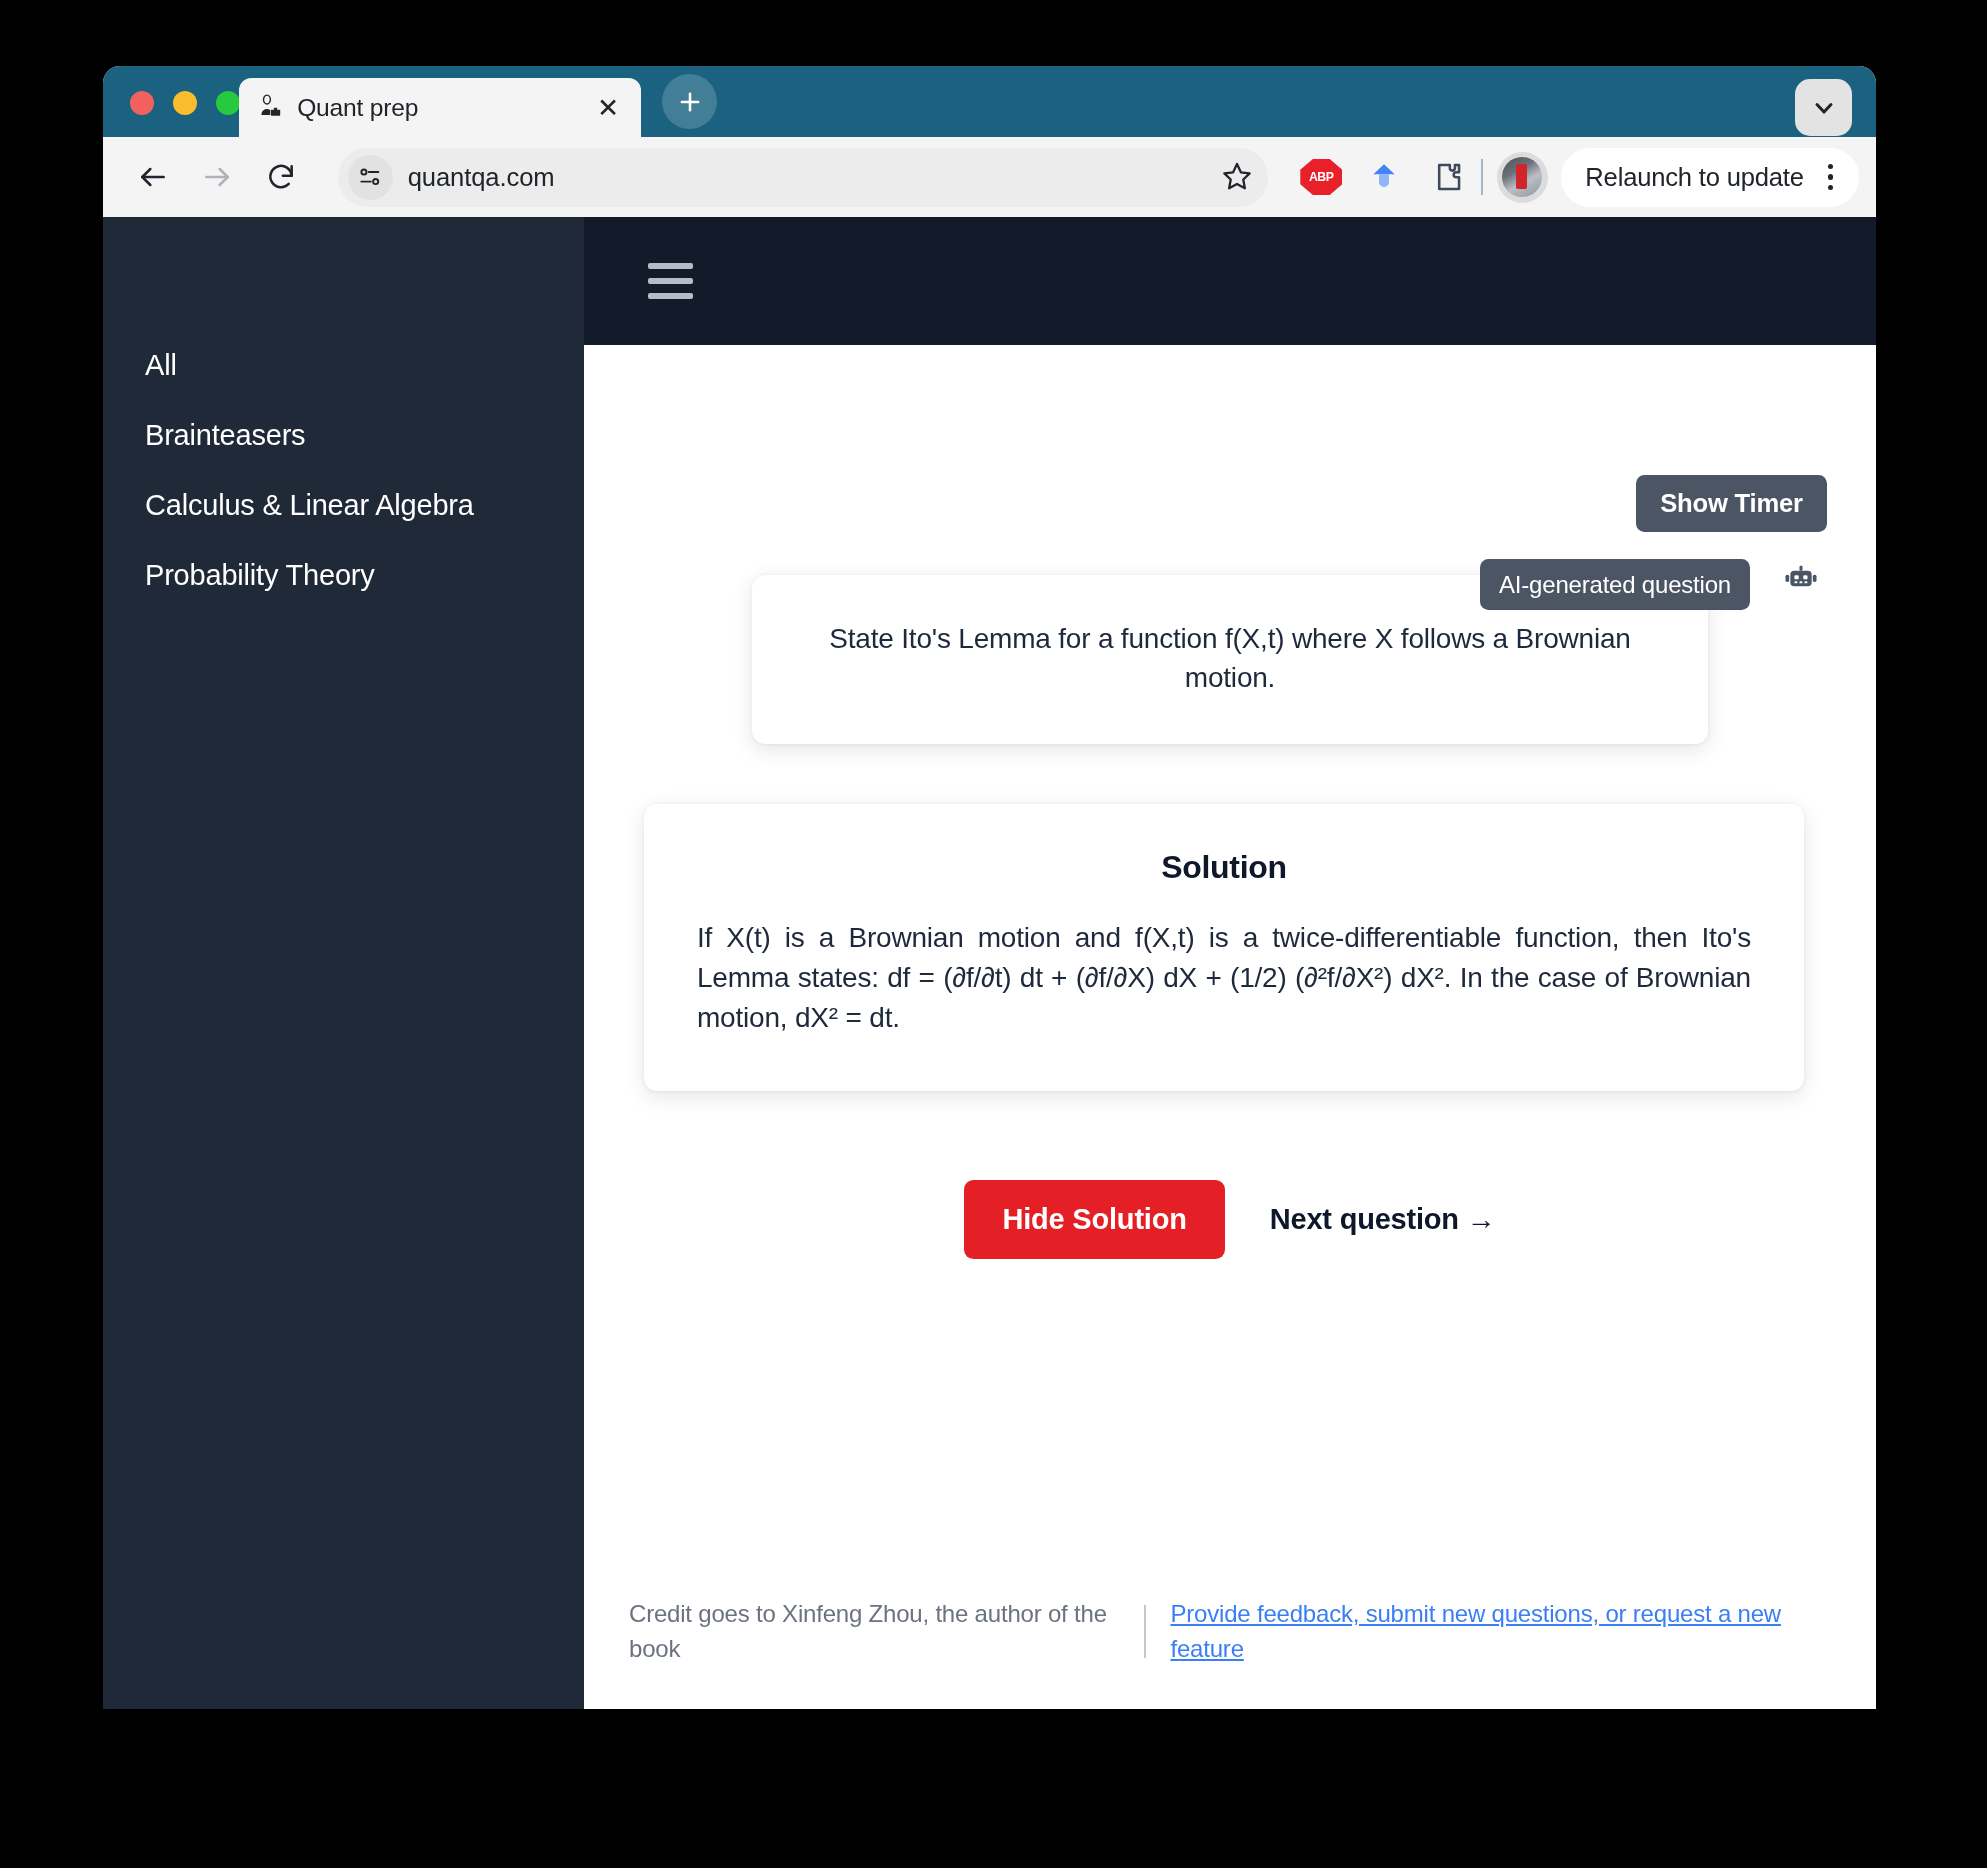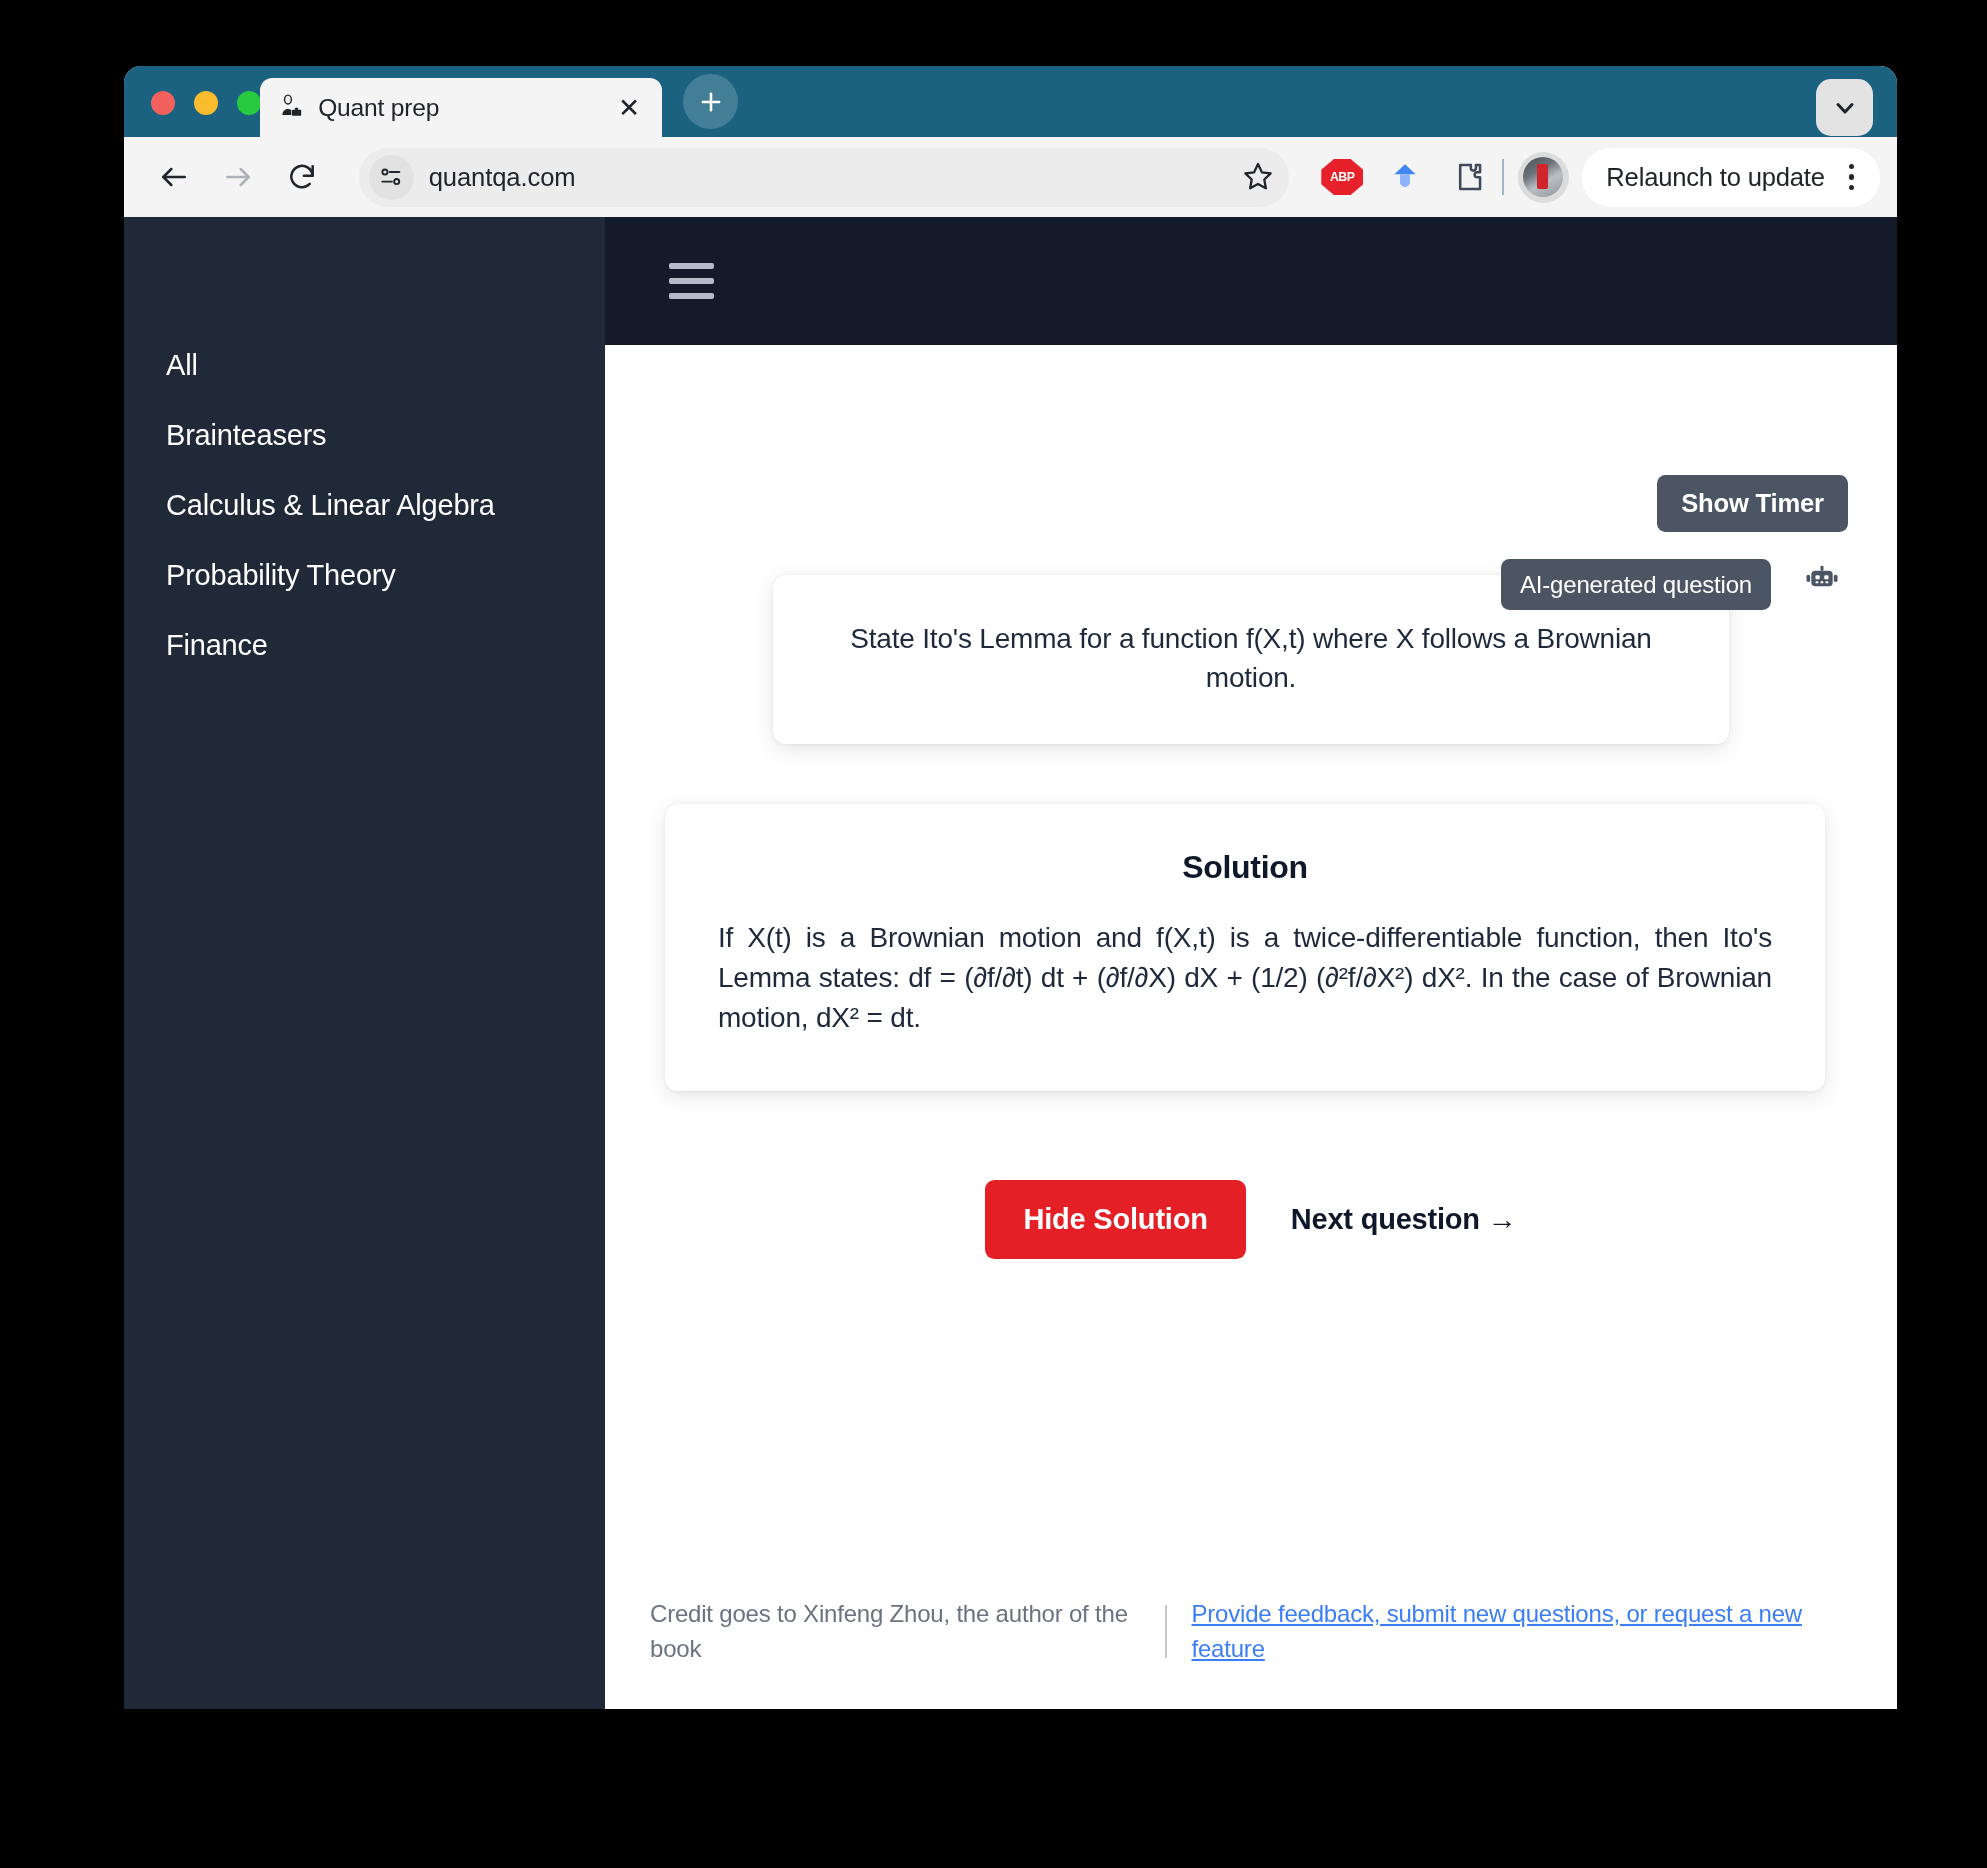--- a/index.html
+++ b/index.html
@@ -8,21 +8,21 @@
     background: #000000;
     width: 1987px;
     height: 1868px;
     overflow: hidden;
     font-family: "Liberation Sans", sans-serif;
   }
 
   
   #browser-window {
     position: absolute;
-    left: 124px;
+    left: 103px;
     top: 66px;
     width: 1773px;
     height: 1643px;
     border-radius: 17px 17px 0 0;
     overflow: hidden;
     background: #ffffff;
     box-shadow: 0 9.5px 38px rgba(0,0,0,0.5);
   }
 
   
@@ -530,21 +530,20 @@
     </div>
   </div>
 
   <div class="page">
 
     <nav class="sidebar">
       <div class="nav-item">All</div>
       <div class="nav-item">Brainteasers</div>
       <div class="nav-item">Calculus &amp; Linear Algebra</div>
       <div class="nav-item">Probability Theory</div>
-      <div class="nav-item">Finance</div>
     </nav>
 
     <section class="content">
 
       <header class="app-header">
         <span class="hamburger">
             <i></i>
             <i></i>
             <i></i>
           </span>

